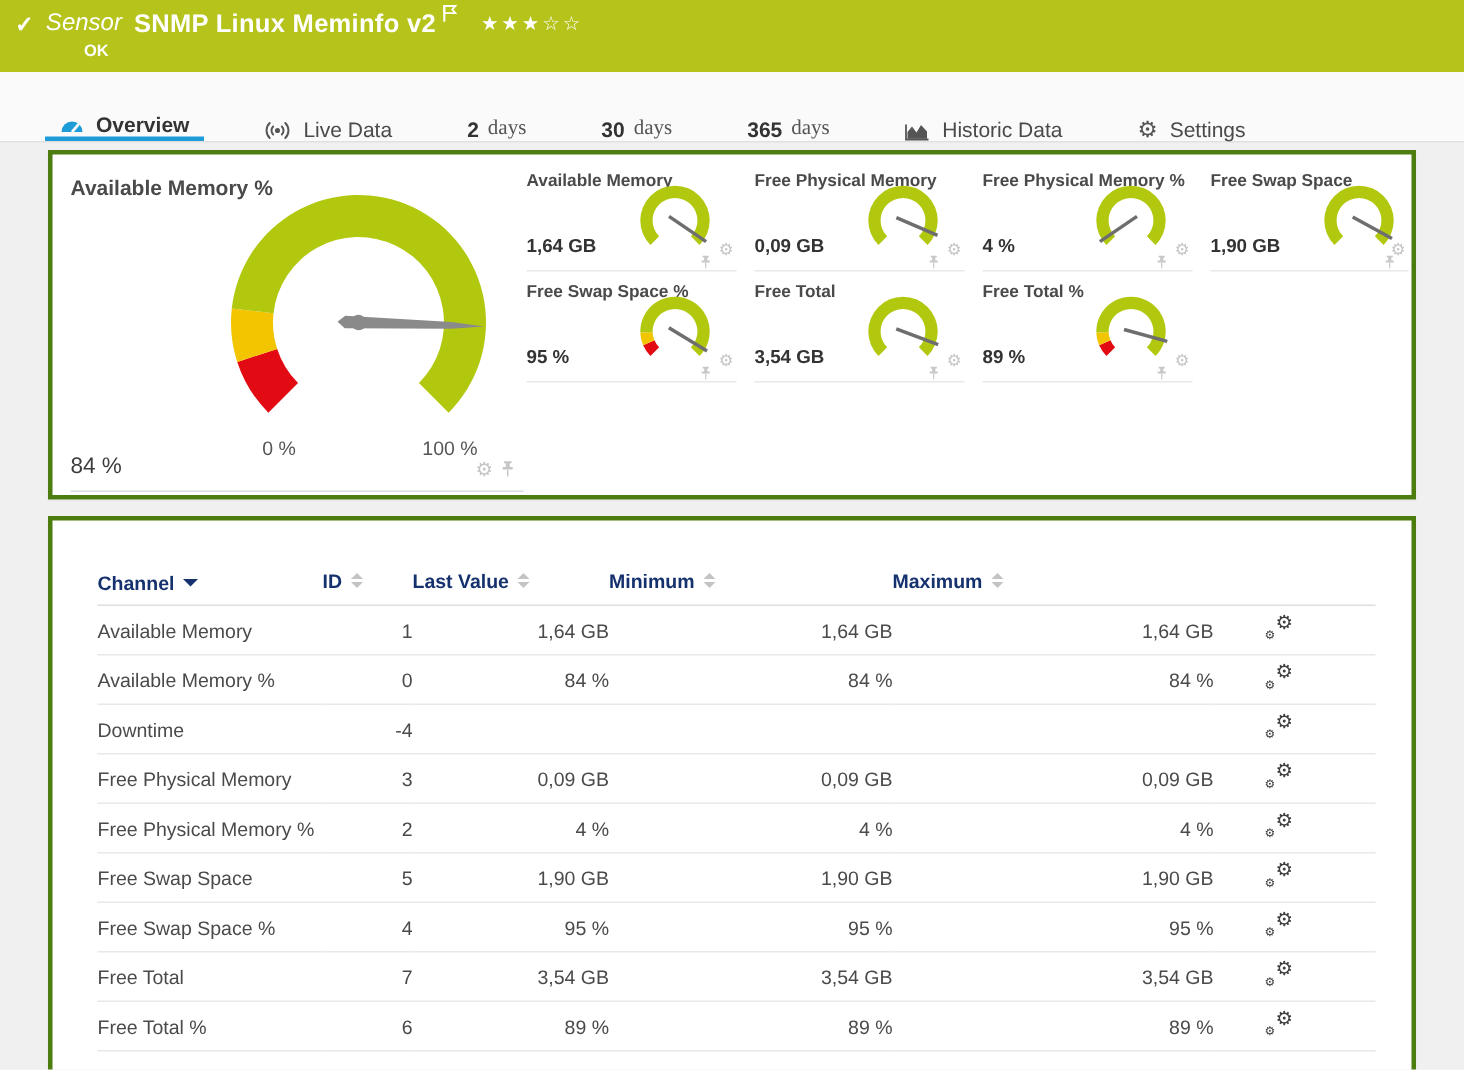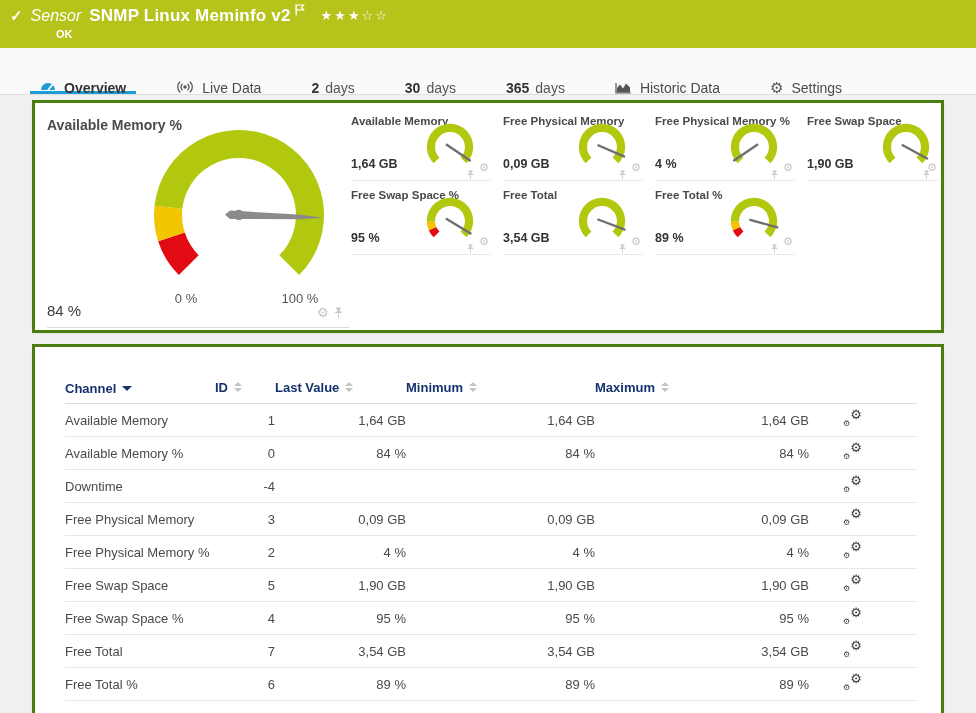--- a/index.html
+++ b/index.html
@@ -12,24 +12,24 @@
   .check{font-size:15px;font-weight:bold;margin-right:8px;}
   .sensor-kind{font-style:italic;font-size:16px;margin-right:8px;}
   .sensor-title{font-weight:bold;font-size:17px;letter-spacing:.2px;}
   .flag{margin:-10px 0 0 4px;}
   .stars{margin-left:16px;font-size:13px;letter-spacing:2px;margin-top:-2px;cursor:pointer;}
   .status-ok{padding-left:56px;font-size:11px;font-weight:bold;margin-top:2px;}
 
   
   .tabbar{position:absolute;top:48px;left:0;width:976px;height:47px;background:#fafafa;
           border-bottom:1px solid #e0e0e0;display:flex;align-items:stretch;padding-left:30px;box-sizing:border-box;}
-  .tab{display:flex;align-items:flex-start;gap:8px;padding:0 10px;margin-right:30px;font-size:14px;color:#4a4a4a;cursor:pointer;white-space:nowrap;box-sizing:border-box;margin-top:32px;}
+  .tab{display:flex;align-items:flex-end;gap:8px;padding:0 10px;margin-right:30px;font-size:14px;color:#4a4a4a;cursor:pointer;white-space:nowrap;box-sizing:border-box;margin-top:32px;}
   .tab.active{border-bottom:3px solid #1e9cd8;font-weight:bold;color:#333;}
   .tab .num{font-weight:bold;color:#333;margin-right:-2px;}
-  .tab .word{color:#555;}
+  .tab .word{color:#555;font-family:Liberation Serif, serif;}
   .tab svg{flex:0 0 auto;}
   .tab .glyph{font-size:15px;color:#555;line-height:1;}
 
   
   .panel{position:absolute;background:#fff;border:3px solid #4d7c0f;box-shadow:0 1px 2px rgba(0,0,0,.05);box-sizing:border-box;}
   #panel-gauges{left:32px;top:100px;width:912px;height:233px;}
   #panel-table{left:32px;top:344px;width:912px;height:400px;}
 
   
   .primary-title{position:absolute;left:12px;top:14px;font-size:14px;font-weight:bold;color:#4a4a4a;}

